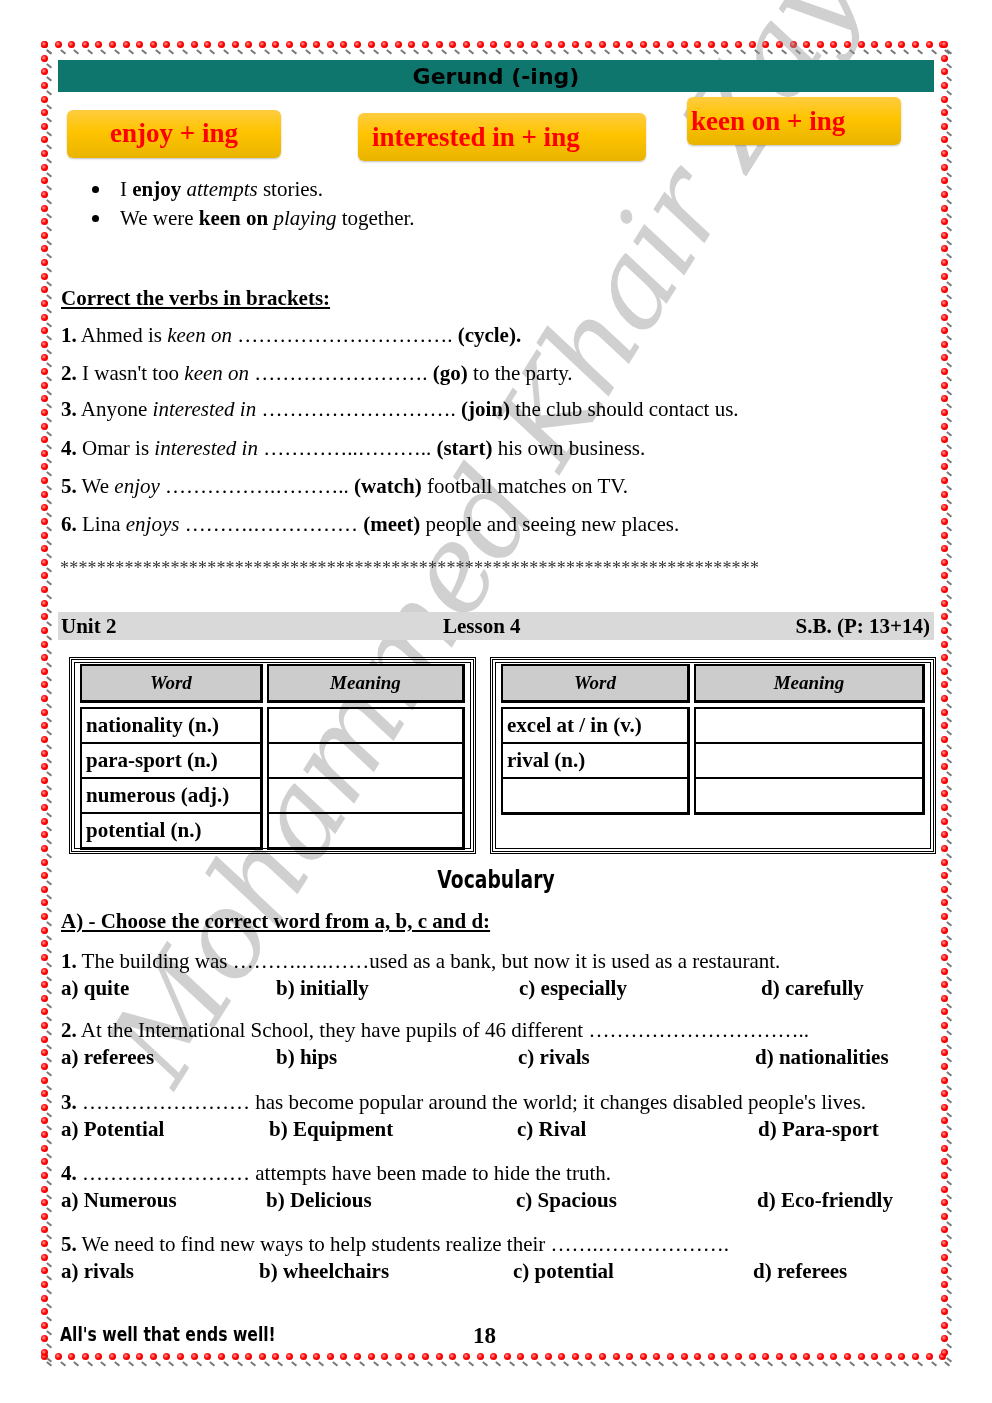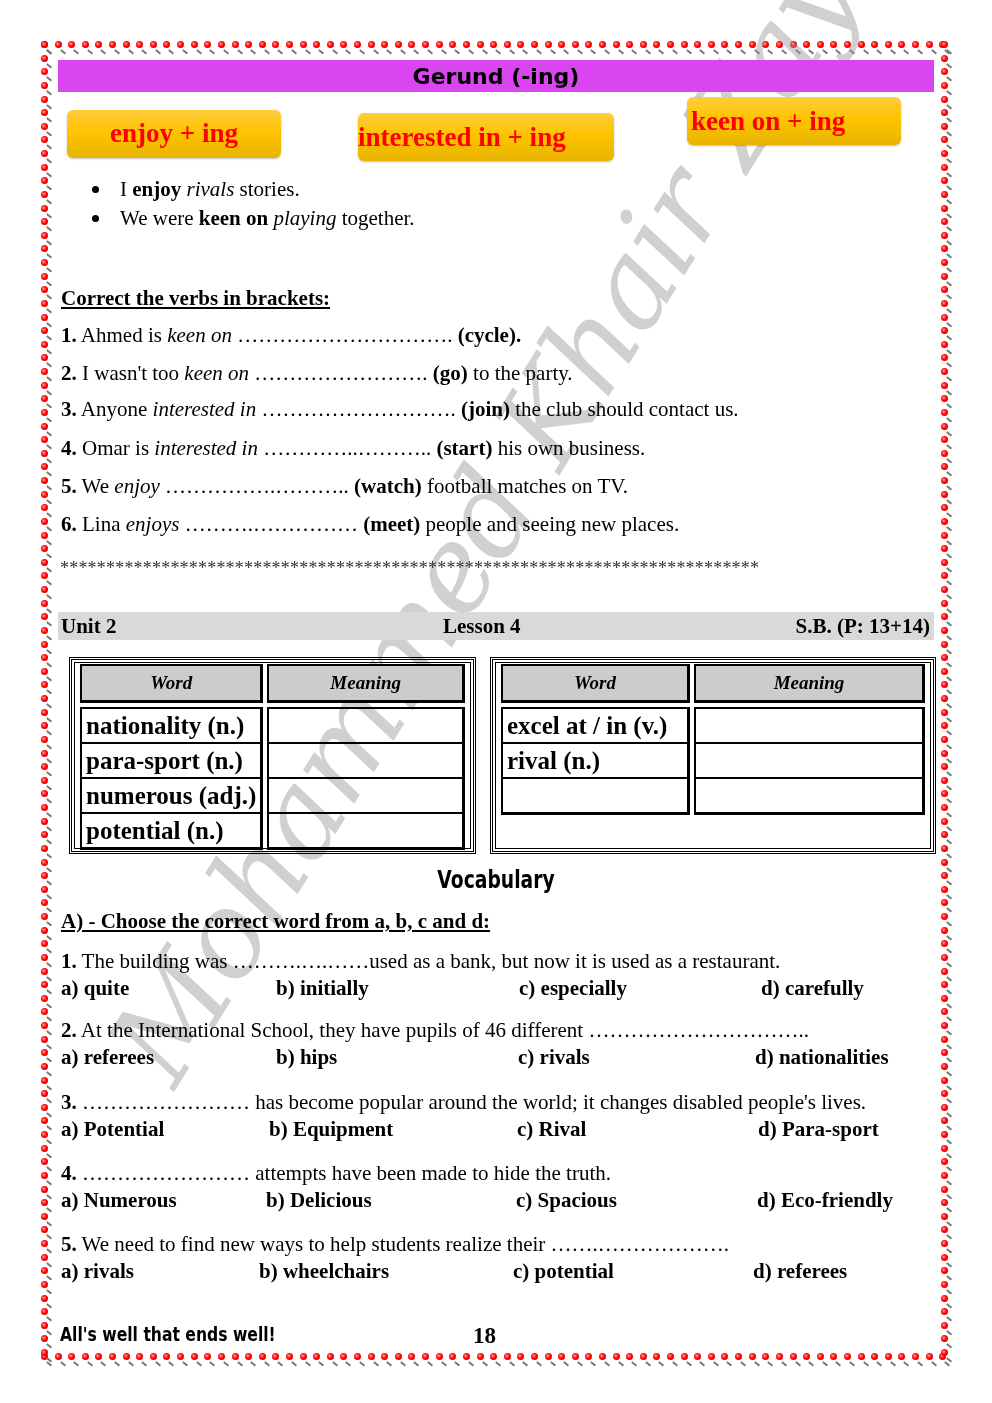--- a/index.html
+++ b/index.html
@@ -8,43 +8,43 @@
   
   .border-row, .border-col { position: absolute; display: flex; }
   .border-row { left: 40px; width: 912px; height: 14px; justify-content: space-between; }
   .border-col { top: 40px; height: 1322px; width: 14px; flex-direction: column; justify-content: space-between; }
   .pin { width: 14px; height: 14px; position: relative; }
   .pin::before { content: ""; position: absolute; left: 1px; top: 1px; width: 7px; height: 7px; border-radius: 50%; background: radial-gradient(circle at 40% 40%, #ff9a9a 0, #ff0000 45%, #d40000 100%); }
   .pin::after { content: ""; position: absolute; left: 7px; top: 9px; width: 6px; height: 1.5px; background: #777; transform: rotate(40deg); transform-origin: left center; }
 
   .abs { position: absolute; }
 
-  .title-bar { left: 58px; top: 60px; width: 876px; height: 32px; background: #d946ef; text-align: center; font-family: "DejaVu Sans", sans-serif; font-weight: bold; font-size: 22px; line-height: 34px; }
+  .title-bar { left: 58px; top: 60px; width: 876px; height: 32px; background: #0f766e; text-align: center; font-family: "DejaVu Sans", sans-serif; font-weight: bold; font-size: 22px; line-height: 34px; }
 
   .pill { height: 48px; border-radius: 6px; background: linear-gradient(#ffcc40 0%, #ffc400 45%, #e9b400 100%); box-shadow: 0 1px 2px rgba(0,0,0,0.25); color: #ff0000; font-weight: bold; font-size: 27px; line-height: 48px; }
   .pill1 { left: 67px; top: 110px; width: 214px; text-align: center; line-height: 46px; }
-  .pill2 { left: 358px; top: 113px; width: 256px; padding-left: 0; box-sizing: border-box; }
+  .pill2 { left: 358px; top: 113px; width: 288px; padding-left: 14px; box-sizing: border-box; }
   .pill3 { left: 687px; top: 97px; width: 214px; padding-left: 4px; box-sizing: border-box; }
 
   .bullets { left: 90px; top: 175px; font-size: 21px; line-height: 29px; margin: 0; padding: 0; list-style: none; }
   .bullets li { position: relative; padding-left: 30px; }
   .bullets li::before { content: ""; position: absolute; left: 2px; top: 11px; width: 7px; height: 7px; border-radius: 50%; background: #000; }
 
   .section-heading { font-weight: bold; font-size: 21px; text-decoration: underline; }
   .ex-line { left: 61px; font-size: 21px; white-space: nowrap; }
 
   .stars { left: 60px; top: 558px; font-size: 18px; letter-spacing: 0.2px; color: #333; white-space: nowrap; }
 
   .unit-bar { left: 58px; top: 612px; width: 876px; height: 28px; background: #d9d9d9; font-weight: bold; font-size: 21px; line-height: 28px; }
   .unit-bar span { position: absolute; top: 0; }
 
   .vtable { position: absolute; border: 3px double #000; border-width: 3px; padding: 4px 4px; box-sizing: border-box; outline: 1px solid #000; outline-offset: -6px; }
   .vtable table { border-collapse: separate; border-spacing: 4px 0; width: 100%; }
   .vtable th { background: #cccccc; border: 2px solid #000; border-right-width: 3px; border-bottom-width: 3px; font-size: 19px; height: 34px; padding: 0; font-style: italic; }
-  .vtable td { border: 1px solid #000; border-left-width: 2px; border-right-width: 3px; height: 33px; font-weight: bold; font-size: 25px; padding: 0 4px; white-space: nowrap; }
+  .vtable td { border: 1px solid #000; border-left-width: 2px; border-right-width: 3px; height: 33px; font-weight: bold; font-size: 21px; padding: 0 4px; white-space: nowrap; }
   .vtable tr.gap td { height: 4px; border: none; }
   .vtable tbody tr:nth-child(2) td { border-top-width: 2px; }
   .vtable tbody tr:last-child td { border-bottom-width: 3px; }
 
   .vocab-title { left: 0; width: 992px; top: 866px; text-align: center; font-family: "DejaVu Sans", sans-serif; font-weight: bold; font-size: 24px; transform: scaleX(0.78); }
 
   .q-line { left: 61px; font-size: 21px; white-space: nowrap; }
   .opt { font-weight: bold; font-size: 21px; white-space: nowrap; position: absolute; }
 
   .footer-motto { left: 60px; top: 1322px; font-family: "DejaVu Sans", sans-serif; font-weight: bold; font-size: 20px; transform: scaleX(0.78); transform-origin: left center; }
@@ -394,21 +394,21 @@
 
 <div class="abs watermark" style="top:1000px; left:140px;">Mohammed Khair Zayd</div>
 
 <div class="abs title-bar">Gerund (-ing)</div>
 
 <div class="abs pill pill1">enjoy + ing</div>
 <div class="abs pill pill2">interested in + ing</div>
 <div class="abs pill pill3">keen on + ing</div>
 
 <ul class="abs bullets">
-  <li><span>I </span><b>enjoy</b><span> </span><i>rivals</i><span> stories.</span></li>
+  <li><span>I </span><b>enjoy</b><span> </span><i>attempts</i><span> stories.</span></li>
   <li><span>We were </span><b>keen on</b><span> </span><i>playing</i><span> together.</span></li>
 </ul>
 
 <div class="abs section-heading" style="left:61px; top:286px;">Correct the verbs in brackets:</div>
 
 <div class="abs ex-line" style="top:323px;"><b>1.</b><span> Ahmed is </span><i>keen on</i><span> …………………………. </span><b>(cycle).</b><span></span></div>
 <div class="abs ex-line" style="top:361px;"><b>2.</b><span> I wasn't too </span><i>keen on</i><span> ……………………. </span><b>(go)</b><span> to the party.</span></div>
 <div class="abs ex-line" style="top:397px;"><b>3.</b><span> Anyone </span><i>interested in</i><span> ………………………. </span><b>(join)</b><span> the club should contact us.</span></div>
 <div class="abs ex-line" style="top:436px;"><b>4.</b><span> Omar is </span><i>interested in</i><span> …………..……….. </span><b>(start)</b><span> his own business.</span></div>
 <div class="abs ex-line" style="top:474px;"><b>5.</b><span> We </span><i>enjoy</i><span> …………….……….. </span><b>(watch)</b><span> football matches on TV.</span></div>

